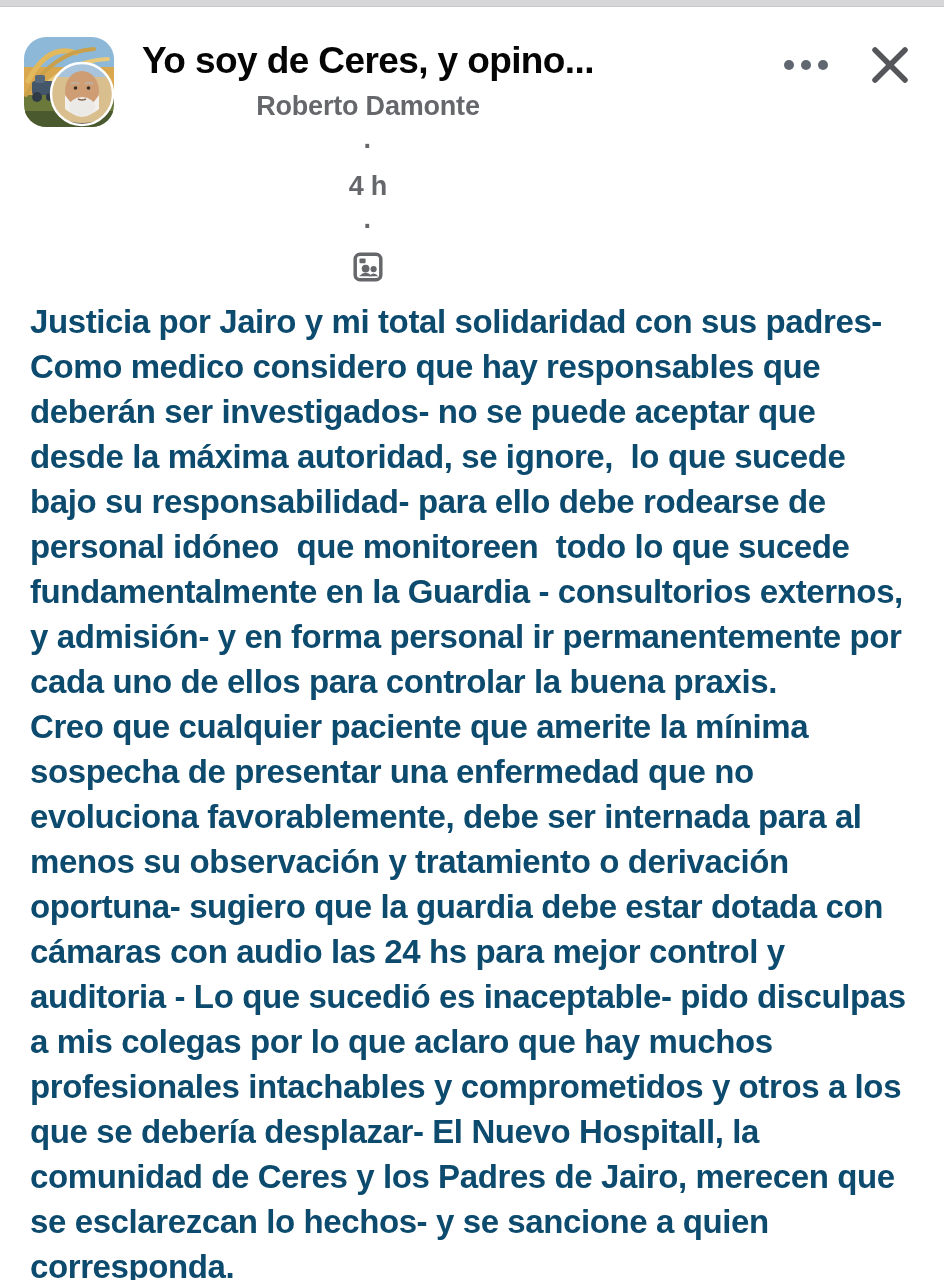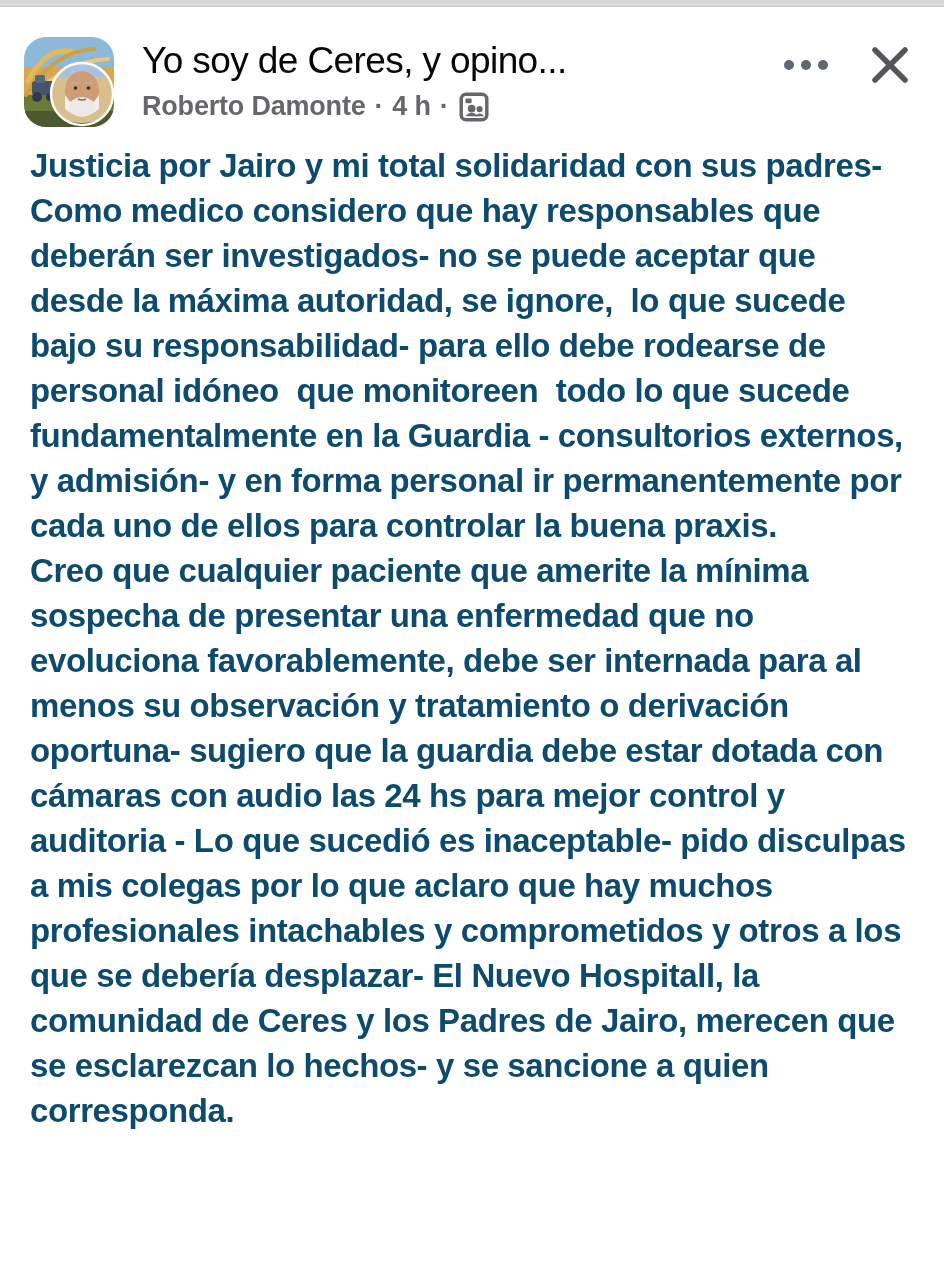--- a/index.html
+++ b/index.html
@@ -26,35 +26,36 @@
     height: 90px;
     flex: 0 0 90px;
   }
   .header-text {
     margin-left: 28px;
     padding-top: 4px;
     min-width: 0;
   }
   .group-title {
     font-size: 37px;
-    font-weight: 400;
+    font-weight: 700;
     letter-spacing: -0.6px;
     color: #050505;
     line-height: 1.1;
     white-space: nowrap;
   }
   .byline {
     margin-top: 9px;
     display: flex;
     align-items: center;
     gap: 9px;
     font-size: 27px;
     font-weight: 700;
     color: #65676b;
     letter-spacing: -0.2px;
+    flex-direction: column;
   }
   .byline .dot { font-weight: 700; }
   .header-actions {
     position: absolute;
     top: 30px;
     right: 30px;
     display: flex;
     align-items: center;
     gap: 34px;
     height: 56px;

